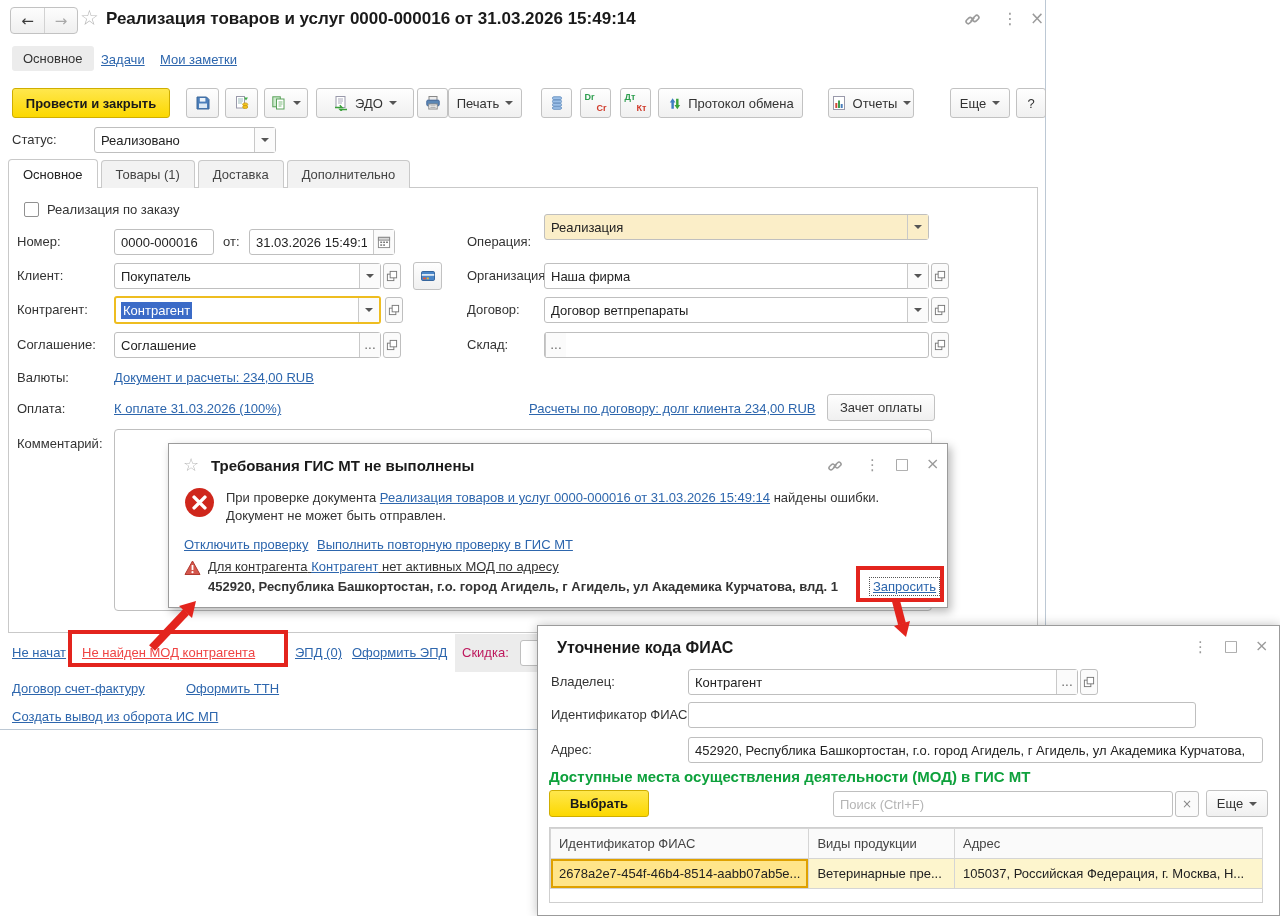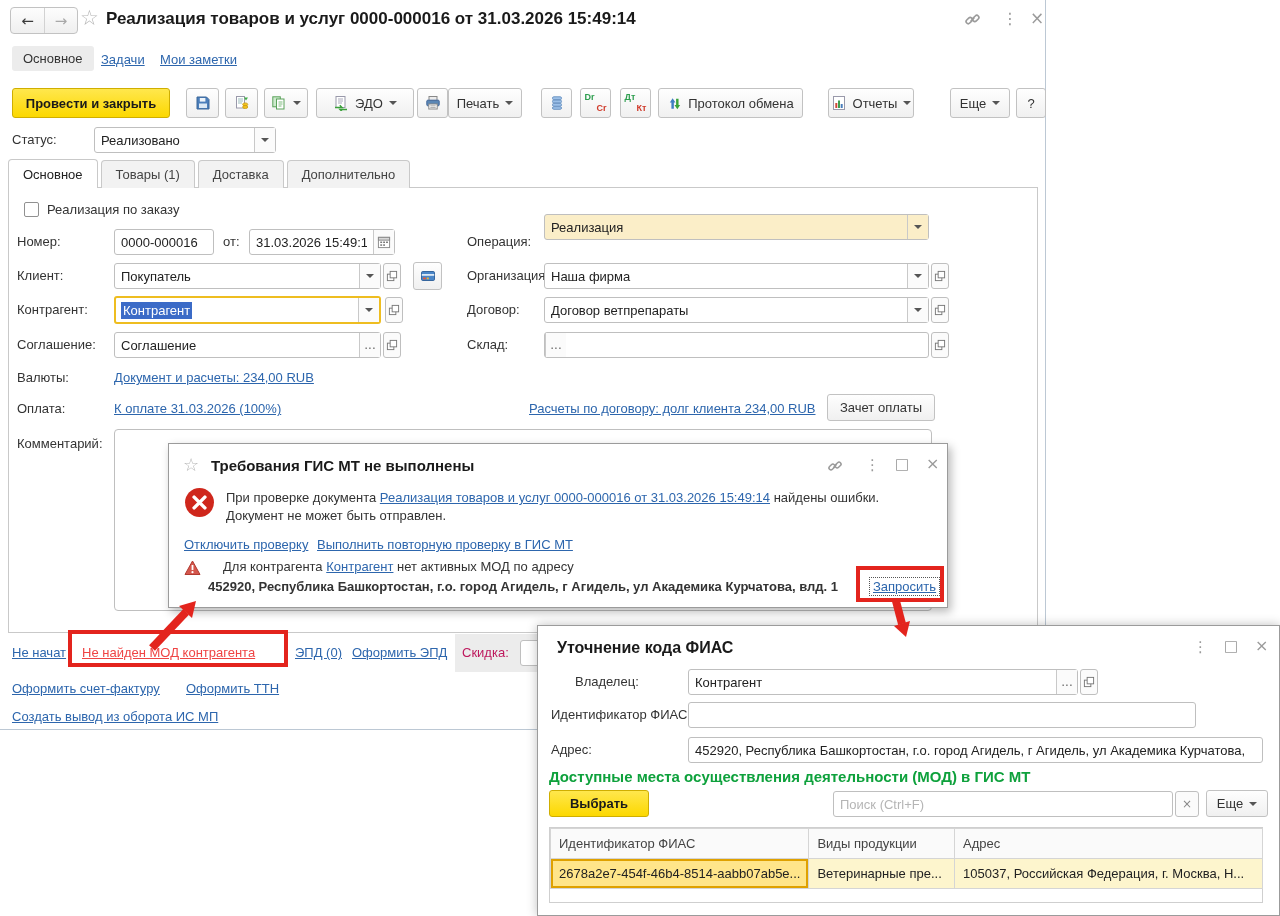--- a/index.html
+++ b/index.html
@@ -342,21 +342,21 @@
       <span class="abs lbl" style="left:7px;top:6px;color:#be185d;">Скидка:</span>
       <div class="abs field" style="left:65px;top:6px;width:60px;">
           <input readonly="" style="">
         </div>
     </div>
 
     <a class="abs link" style="left:12px;top:645px;">Не начат</a>
     <a class="abs link-red" style="left:82px;top:645px;">Не найден МОД контрагента</a>
     <a class="abs link" style="left:295px;top:645px;">ЭПД (0)</a>
     <a class="abs link" style="left:352px;top:645px;">Оформить ЭПД</a>
-    <a class="abs link" style="left:12px;top:681px;">Оформить счет-фактуру</a>
+    <a class="abs link" style="left:12px;top:681px;">Договор счет-фактуру</a>
     <a class="abs link" style="left:186px;top:681px;">Оформить ТТН</a>
     <a class="abs link" style="left:12px;top:709px;">Создать вывод из оборота ИС МП</a>
   </div>
 
   <div class="abs dialog">
     <span class="abs star ico" style="left:14px;top:12px;font-size:18px;">☆</span>
     <div class="abs dlg-title" style="left:42px;top:13px;">Требования ГИС МТ не выполнены</div>
     <span class="abs" style="left:658px;top:14px;">
       <svg width="16" height="16" viewBox="0 0 16 16">
           <g fill="none" stroke="#9b9b9b" stroke-width="1.5">
@@ -386,36 +386,36 @@
     <a class="abs link" style="left:15px;top:93px;">Отключить проверку</a>
     <a class="abs link" style="left:148px;top:93px;">Выполнить повторную проверку в ГИС МТ</a>
 
     <span class="abs" style="left:15px;top:116px;">
       <svg width="17" height="16" viewBox="0 0 17 16">
           <path d="M8.5 1 L16 14.5 H1z" fill="#d4574d" stroke="#b03a30"></path>
           <rect x="7.6" y="5" width="1.8" height="5" fill="#fff"></rect>
           <circle cx="8.5" cy="12.2" r="1.1" fill="#fff"></circle>
         </svg>
     </span>
-    <div class="abs" style="left:54px;top:115px;white-space:nowrap;">
+    <div class="abs" style="left:39px;top:115px;white-space:nowrap;text-decoration:underline;">
       <span>Для контрагента</span>
       <a class="link">Контрагент</a>
       <span>нет активных МОД по адресу</span>
     </div>
     <div class="abs" style="left:39px;top:135px;font-weight:bold;white-space:nowrap;">452920, Республика Башкортостан, г.о. город Агидель, г Агидель, ул Академика Курчатова, влд. 1</div>
     <a class="abs link" style="left:700px;top:133px;border:1px dotted #555;padding:1px 3px;">Запросить</a>
   </div>
 
   <div class="abs fias">
     <div class="abs fias-title" style="left:19px;top:13px;">Уточнение кода ФИАС</div>
     <span class="abs winicon ico" style="left:655px;top:14px;font-size:15px;">⋮</span>
     <span class="abs winicon ico" style="left:686px;top:13px;font-size:15px;">□</span>
     <span class="abs winicon ico" style="left:717px;top:12px;font-size:16px;">×</span>
 
-    <span class="abs lbl" style="left:13px;top:43px;margin-left:24px;">Владелец:</span>
+    <span class="abs lbl" style="left:13px;top:43px;">Владелец:</span>
     <div class="abs field" style="left:150px;top:43px;width:390px;">
       <input readonly="" value="Контрагент" style="">
       <span class="fbtn ico" style="font-size:12px;">...</span>
     </div>
     <span class="abs openbtn" style="left:542px;top:43px;">
       <svg width="12" height="12" viewBox="0 0 13 13">
           <rect x="1.5" y="4.5" width="7" height="7" fill="#fff" stroke="#777"></rect>
           <rect x="4.5" y="1.5" width="7" height="7" fill="#fff" stroke="#777"></rect>
         </svg>
     </span>

